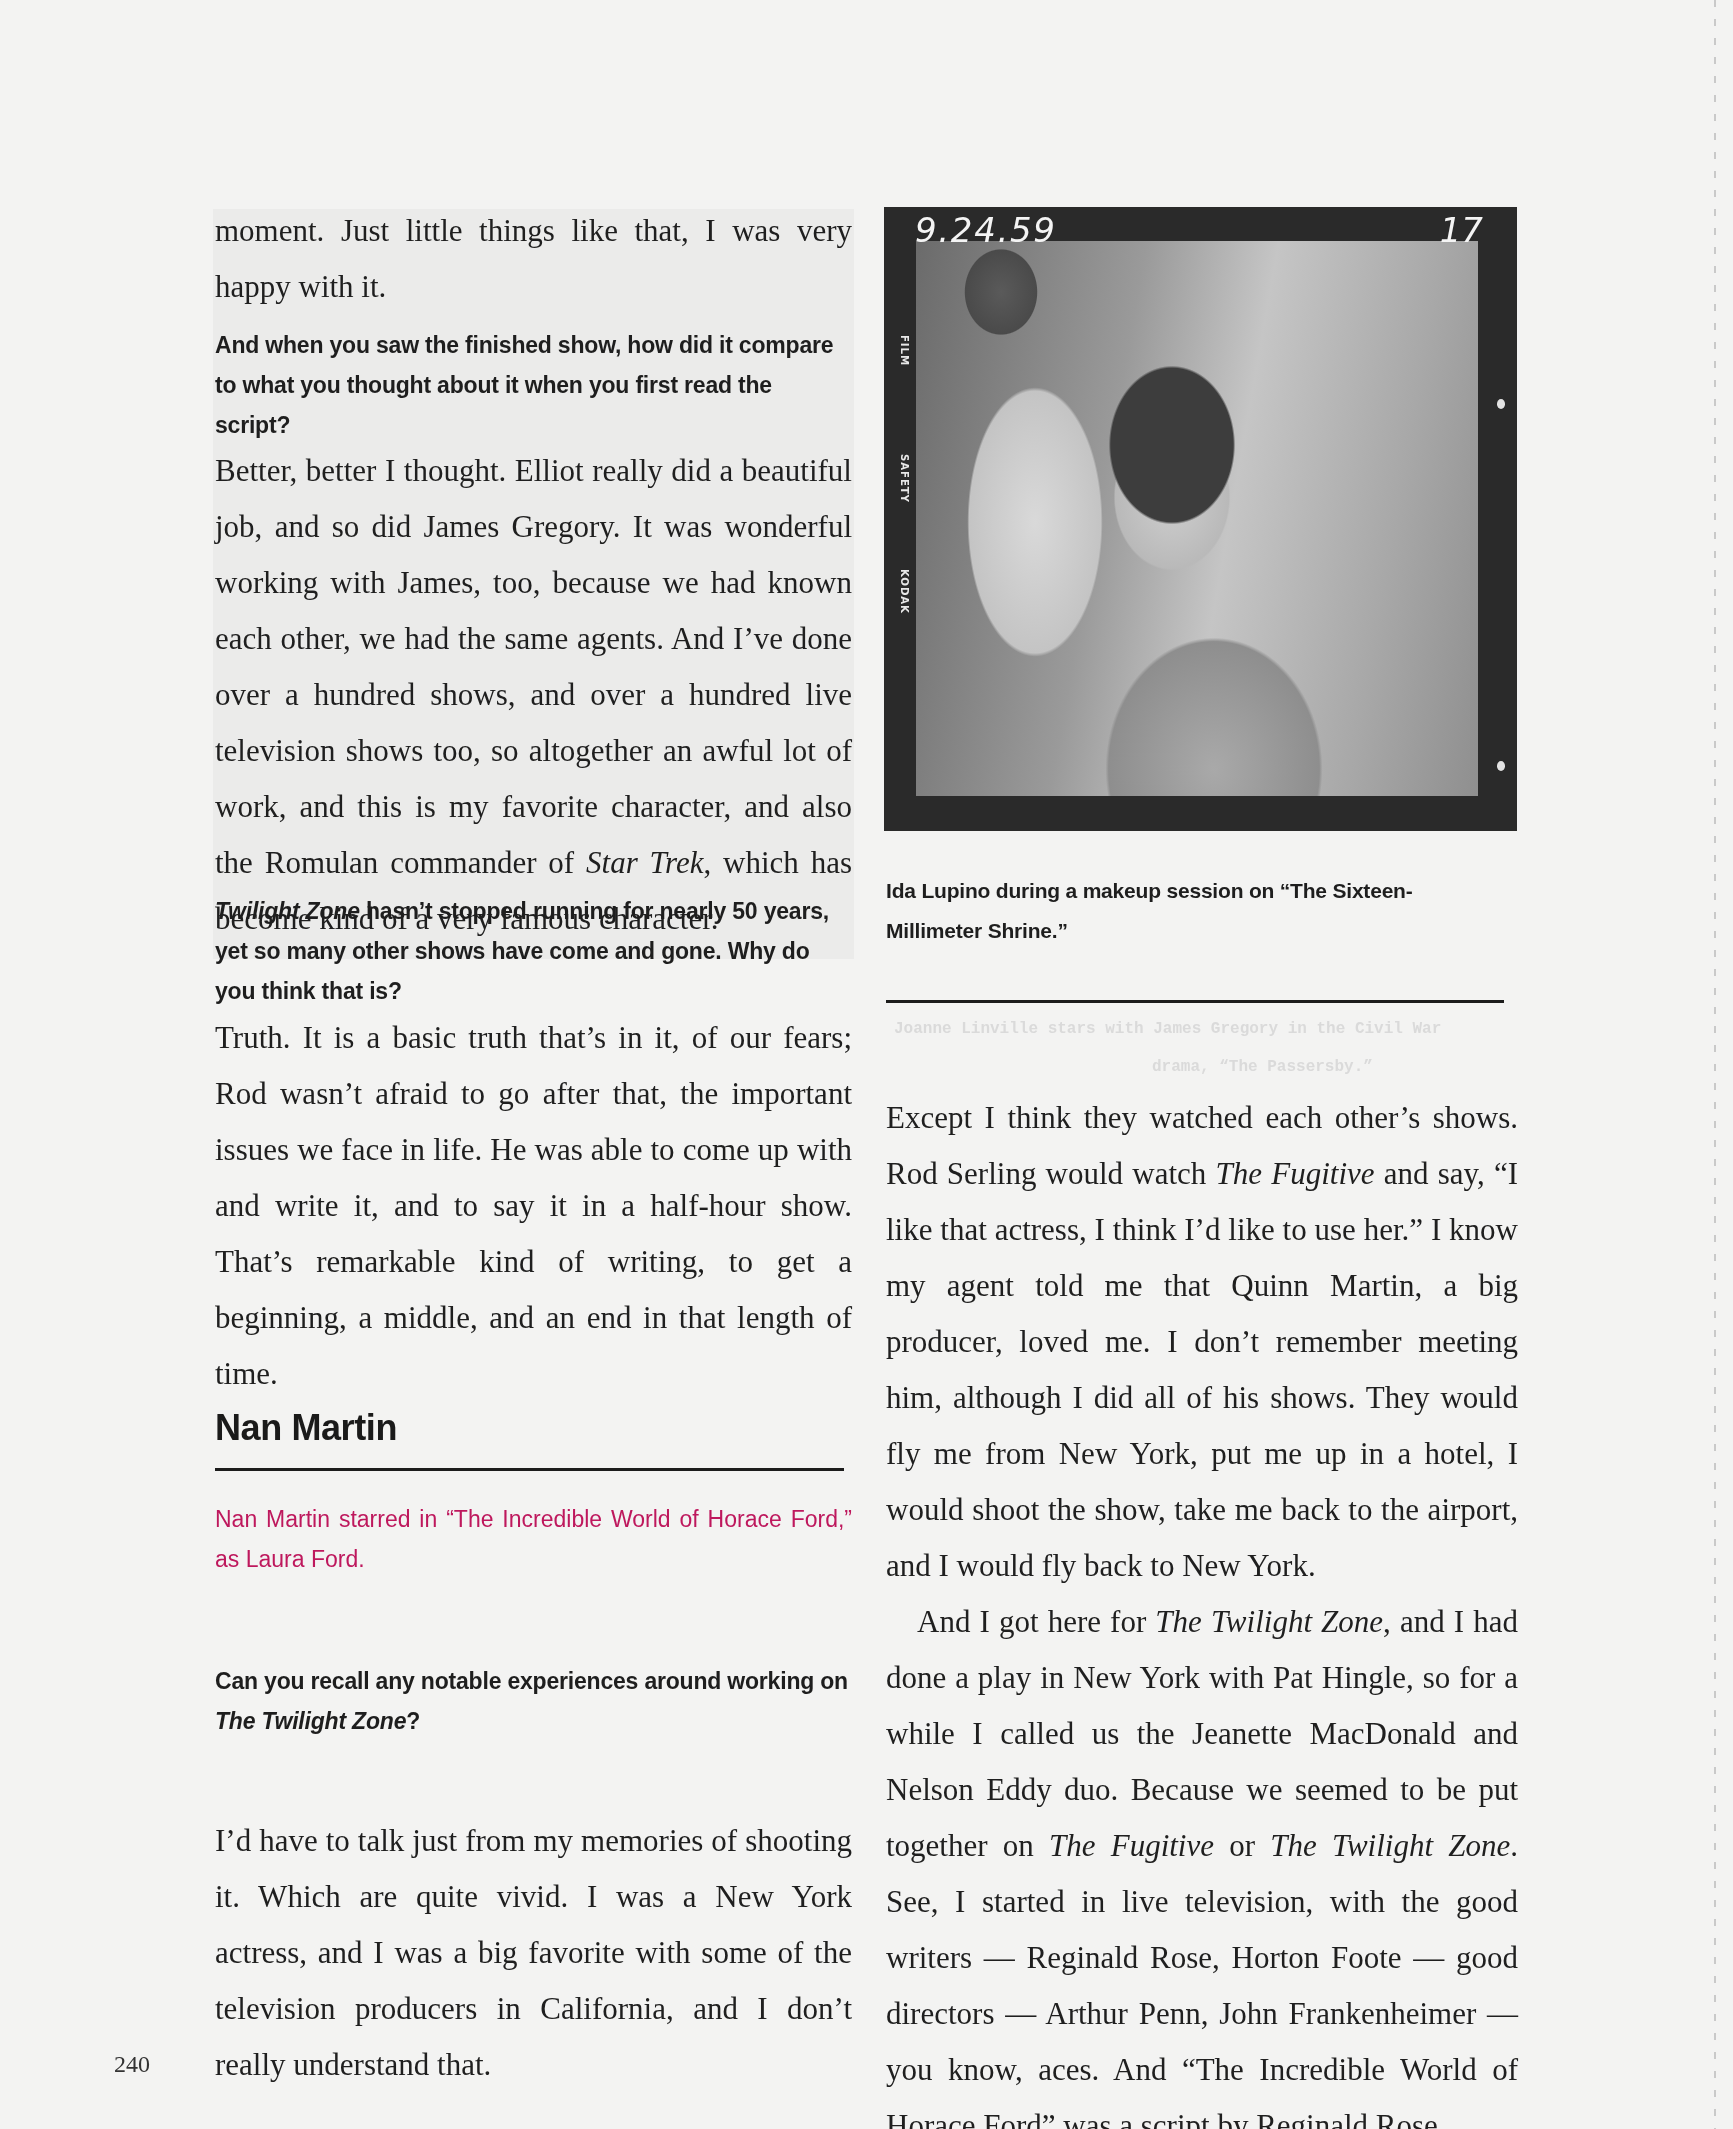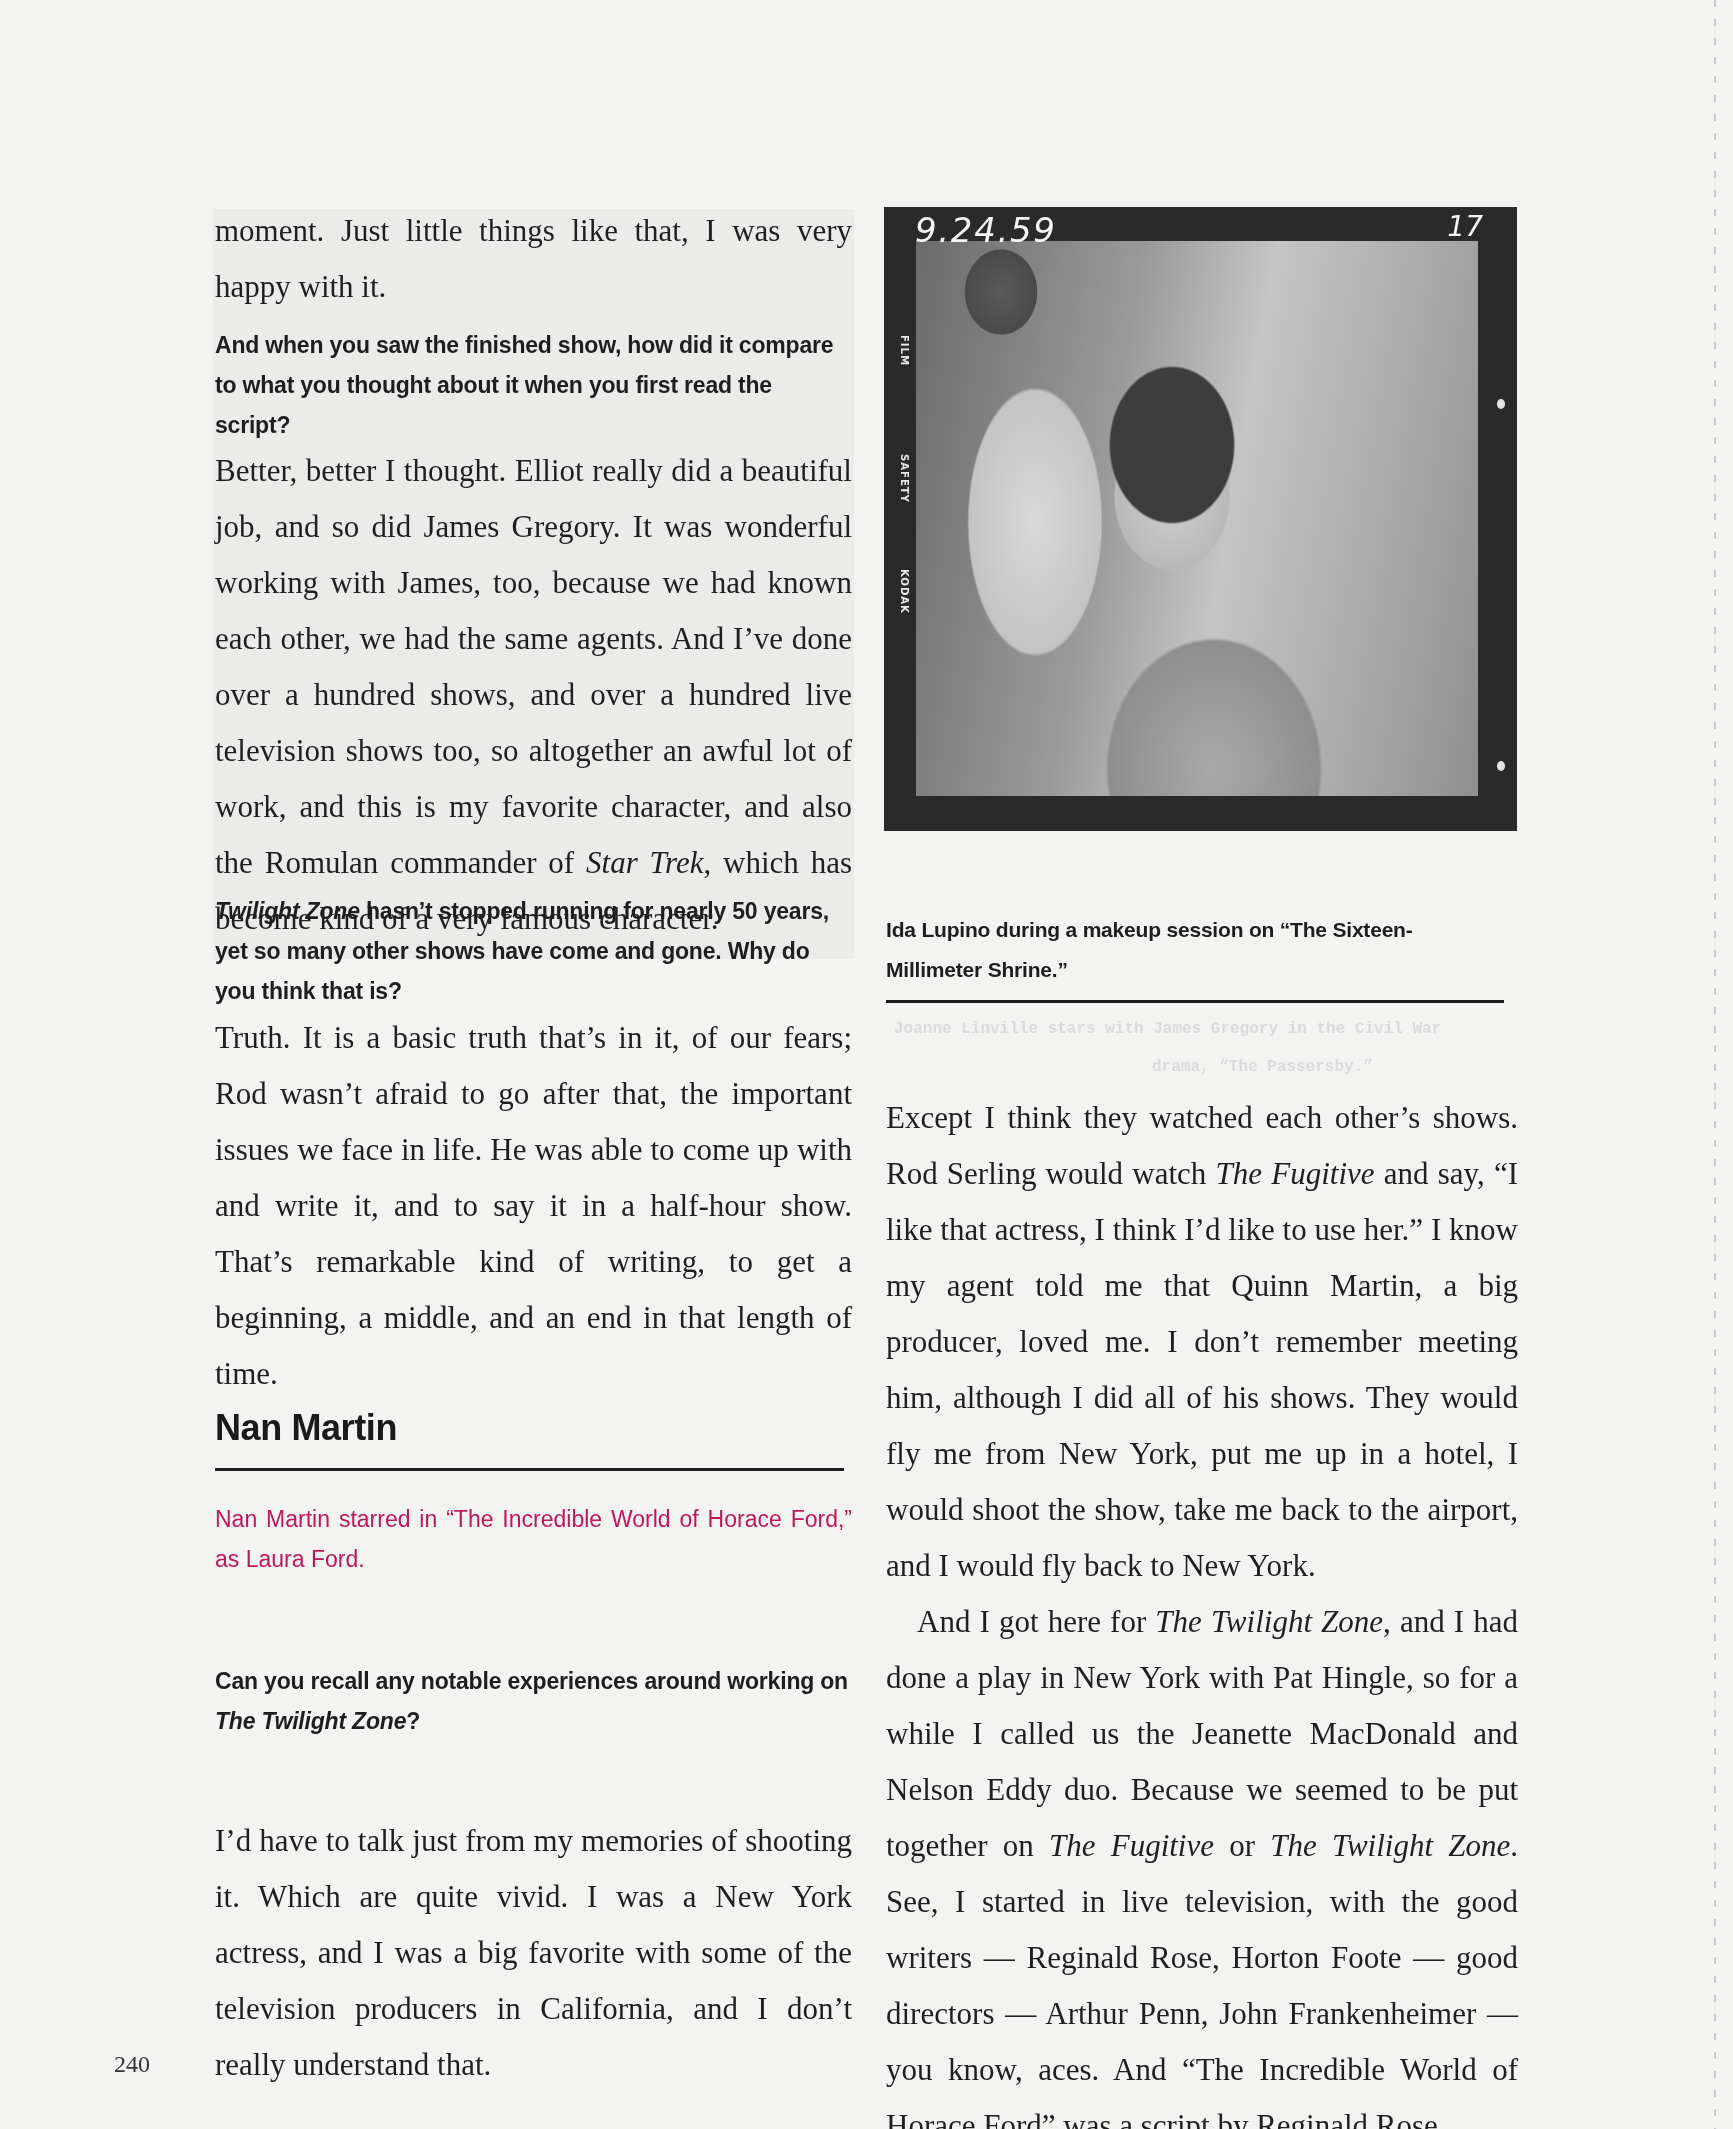--- a/index.html
+++ b/index.html
@@ -76,21 +76,21 @@
         linear-gradient(100deg, #6b6b6b 0%, #9a9a9a 35%, #c5c5c5 55%, #a8a8a8 80%, #8f8f8f 100%);
     }
     .photo-date {
       position: absolute; left: 31px; top: 3.4px;
       font-family: "DejaVu Sans", sans-serif; font-style: italic;
       color: #f4f4f4; font-size: 34px; letter-spacing: 1.7px;
     }
     .photo-frame-no {
       position: absolute; right: 34px; top: 3.4px;
       font-family: "DejaVu Sans", sans-serif; font-style: italic;
-      color: #f4f4f4; font-size: 28px;
+      color: #f4f4f4; font-size: 34px;
     }
     .film-mark {
       position: absolute; left: 3.4px;
       font-family: "DejaVu Sans", sans-serif; font-weight: bold;
       font-size: 10.2px; color: #e8e8e8;
       transform: rotate(90deg); transform-origin: left top;
       letter-spacing: 0.9px;
     }
     .film-perf {
       position: absolute; right: 12px; width: 8.5px; height: 10.2px; border-radius: 50%;
@@ -158,21 +158,21 @@
   <div class="photo-inner"></div>
   <span class="photo-date">9.24.59</span>
   <span class="photo-frame-no">17</span>
   <span class="film-mark" style="top:128px; left:25.6px;">FILM</span>
   <span class="film-mark" style="top:247px; left:25.6px;">SAFETY</span>
   <span class="film-mark" style="top:362px; left:25.6px;">KODAK</span>
   <div class="film-perf" style="top:554px;"></div>
   <div class="film-perf" style="top:192px;"></div>
 </div>
 
-<div class="col col-right" style="top:910px; width:579px;">
+<div class="col col-right" style="top:871px; width:579px;">
   <p class="sans-bold" style="font-size:21px;">Ida Lupino during a makeup session on “The Sixteen-Millimeter Shrine.”</p>
 </div>
 <div class="rule" style="left:886px; top:1000px; width:618px;"></div>
 
 <div class="col col-right" style="top:1090px;">
   <p class="serif"><span>Except I think they watched each other’s shows. Rod Serling would watch </span><em>The Fugitive</em><span> and say, “I like that actress, I think I’d like to use her.” I know my agent told me that Quinn Martin, a big producer, loved me. I don’t remember meeting him, although I did all of his shows. They would fly me from New York, put me up in a hotel, I would shoot the show, take me back to the airport, and I would fly back to New York.</span></p>
   <p class="serif indent"><span>And I got here for </span><em>The Twilight Zone</em><span>, and I had done a play in New York with Pat Hingle, so for a while I called us the Jeanette MacDonald and Nelson Eddy duo. Because we seemed to be put together on </span><em>The Fugitive</em><span> or </span><em>The Twilight Zone</em><span>. See, I started in live television, with the good writers — Reginald Rose, Horton Foote — good directors — Arthur Penn, John Frankenheimer — you know, aces. And “The Incredible World of Horace Ford” was a script by Reginald Rose</span></p>
 </div>
 
 <div class="page-number">240</div>

